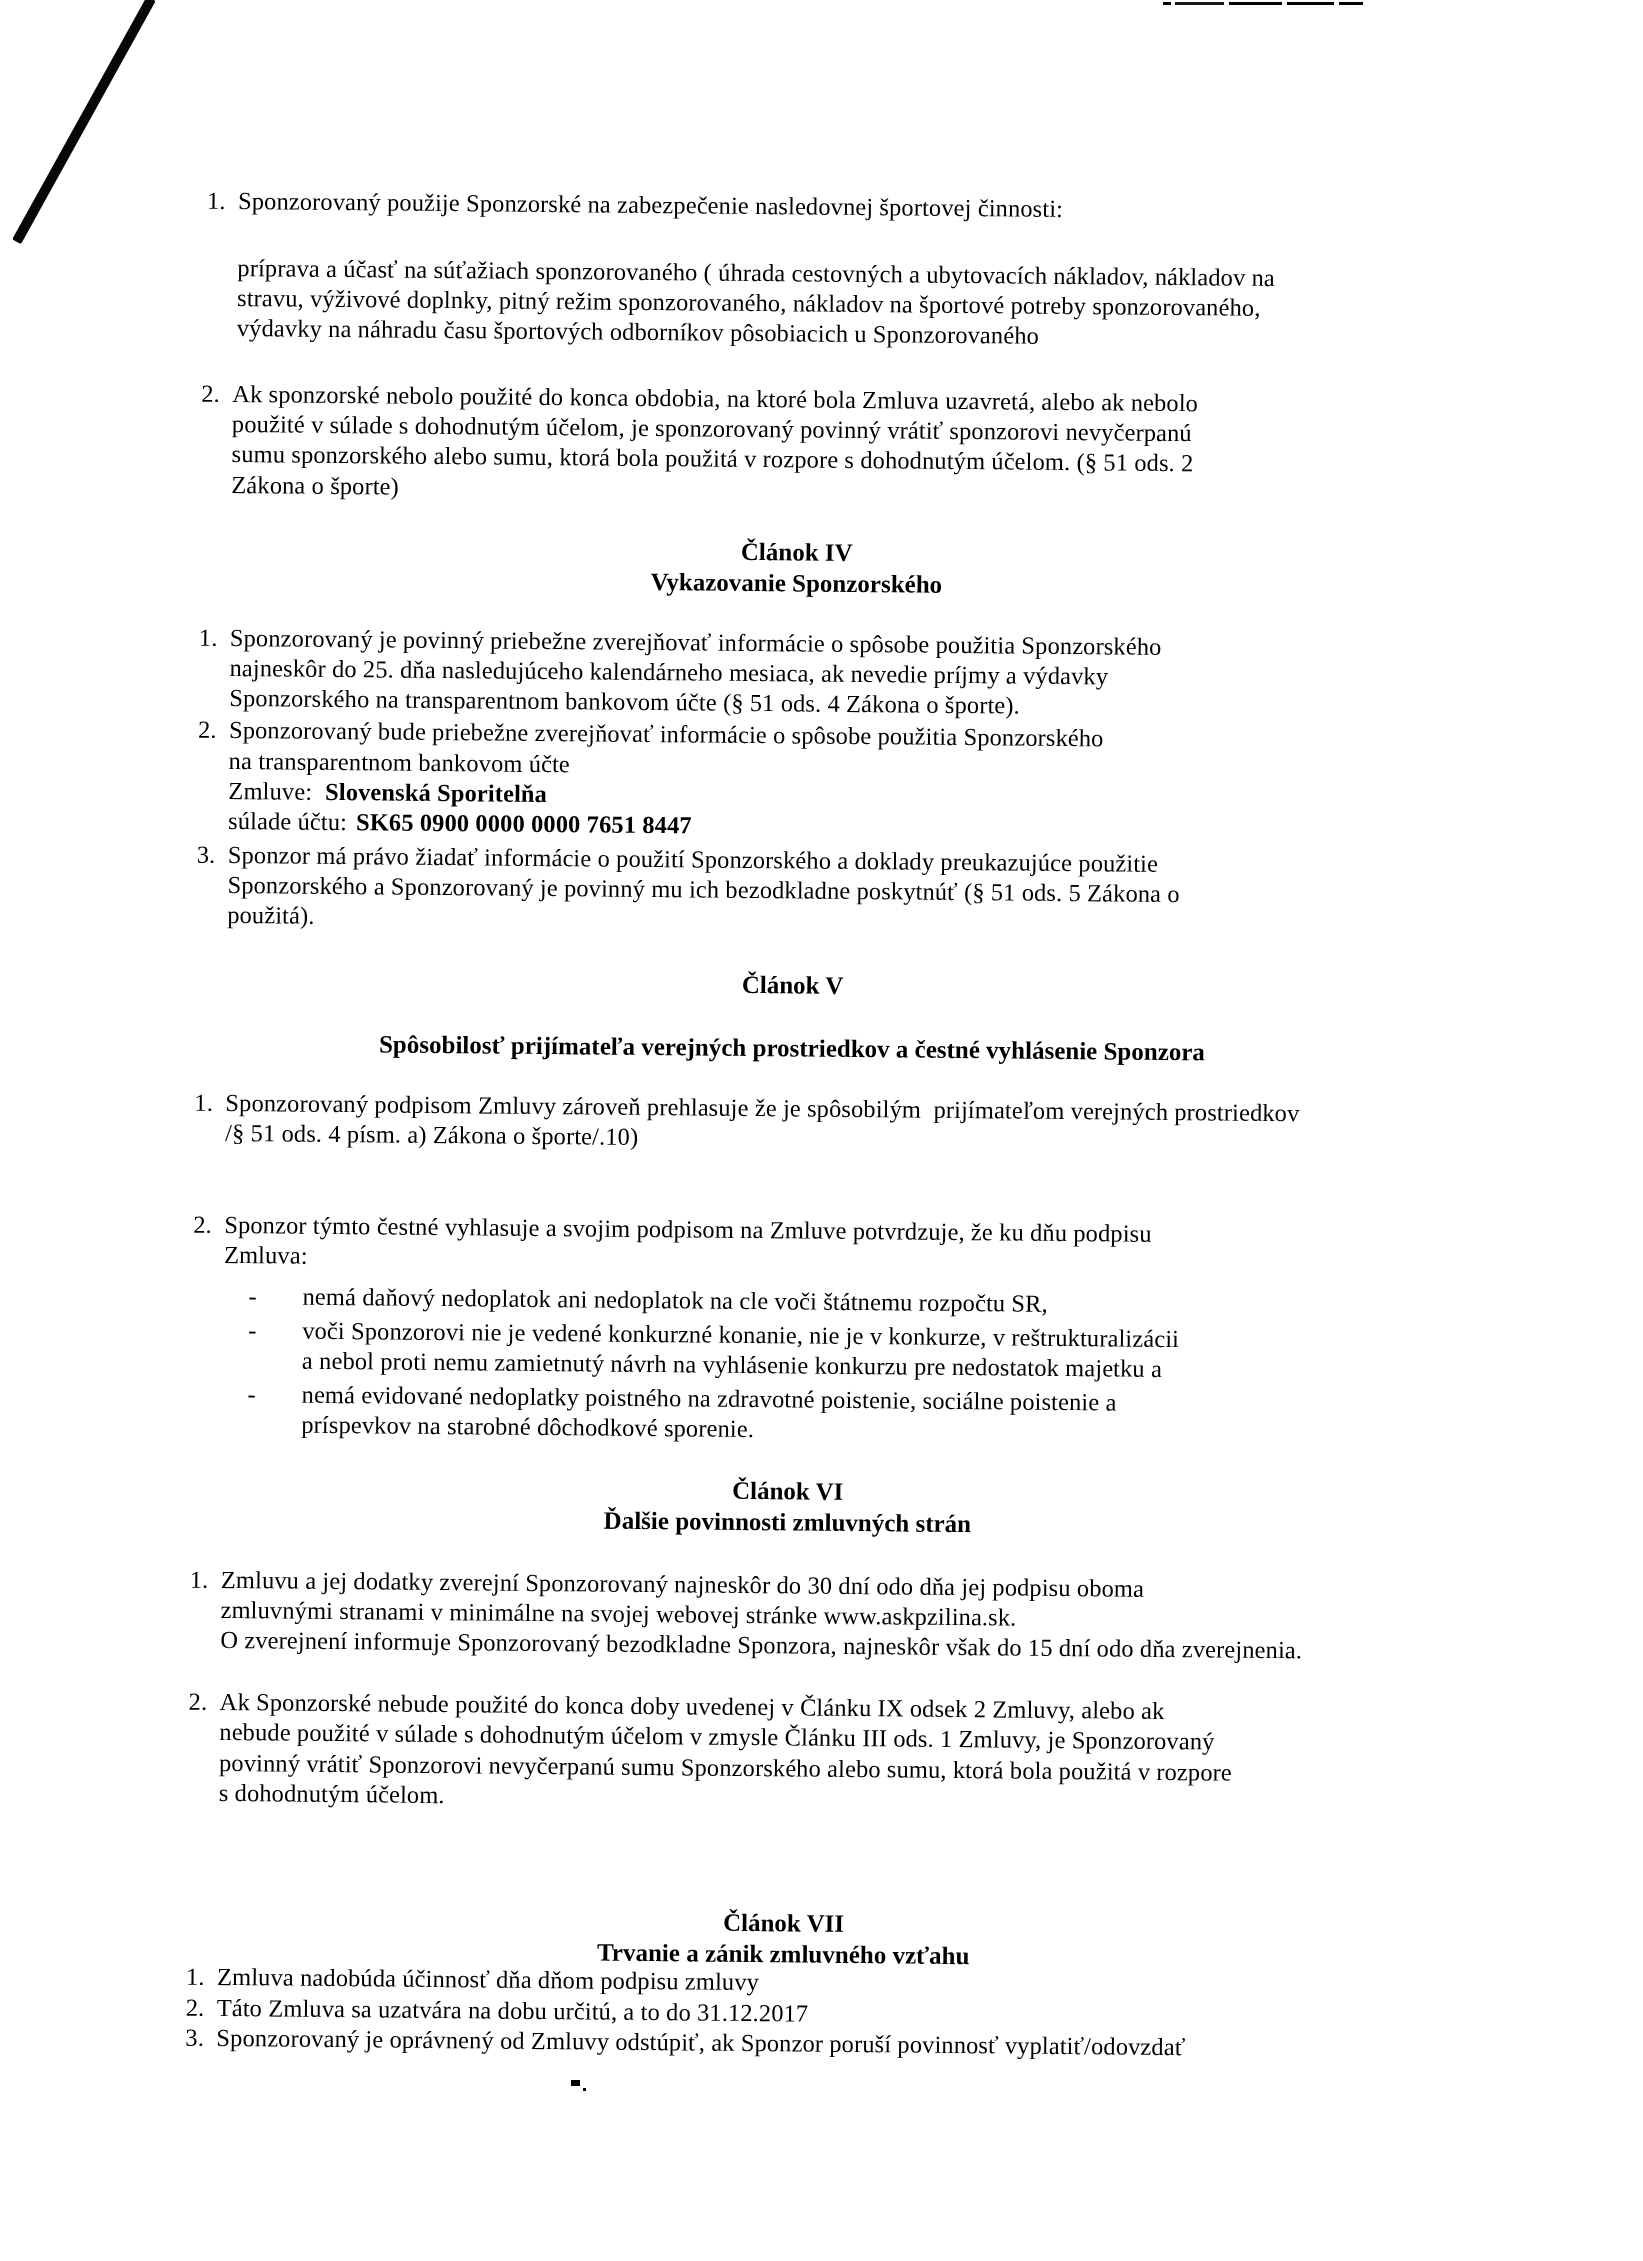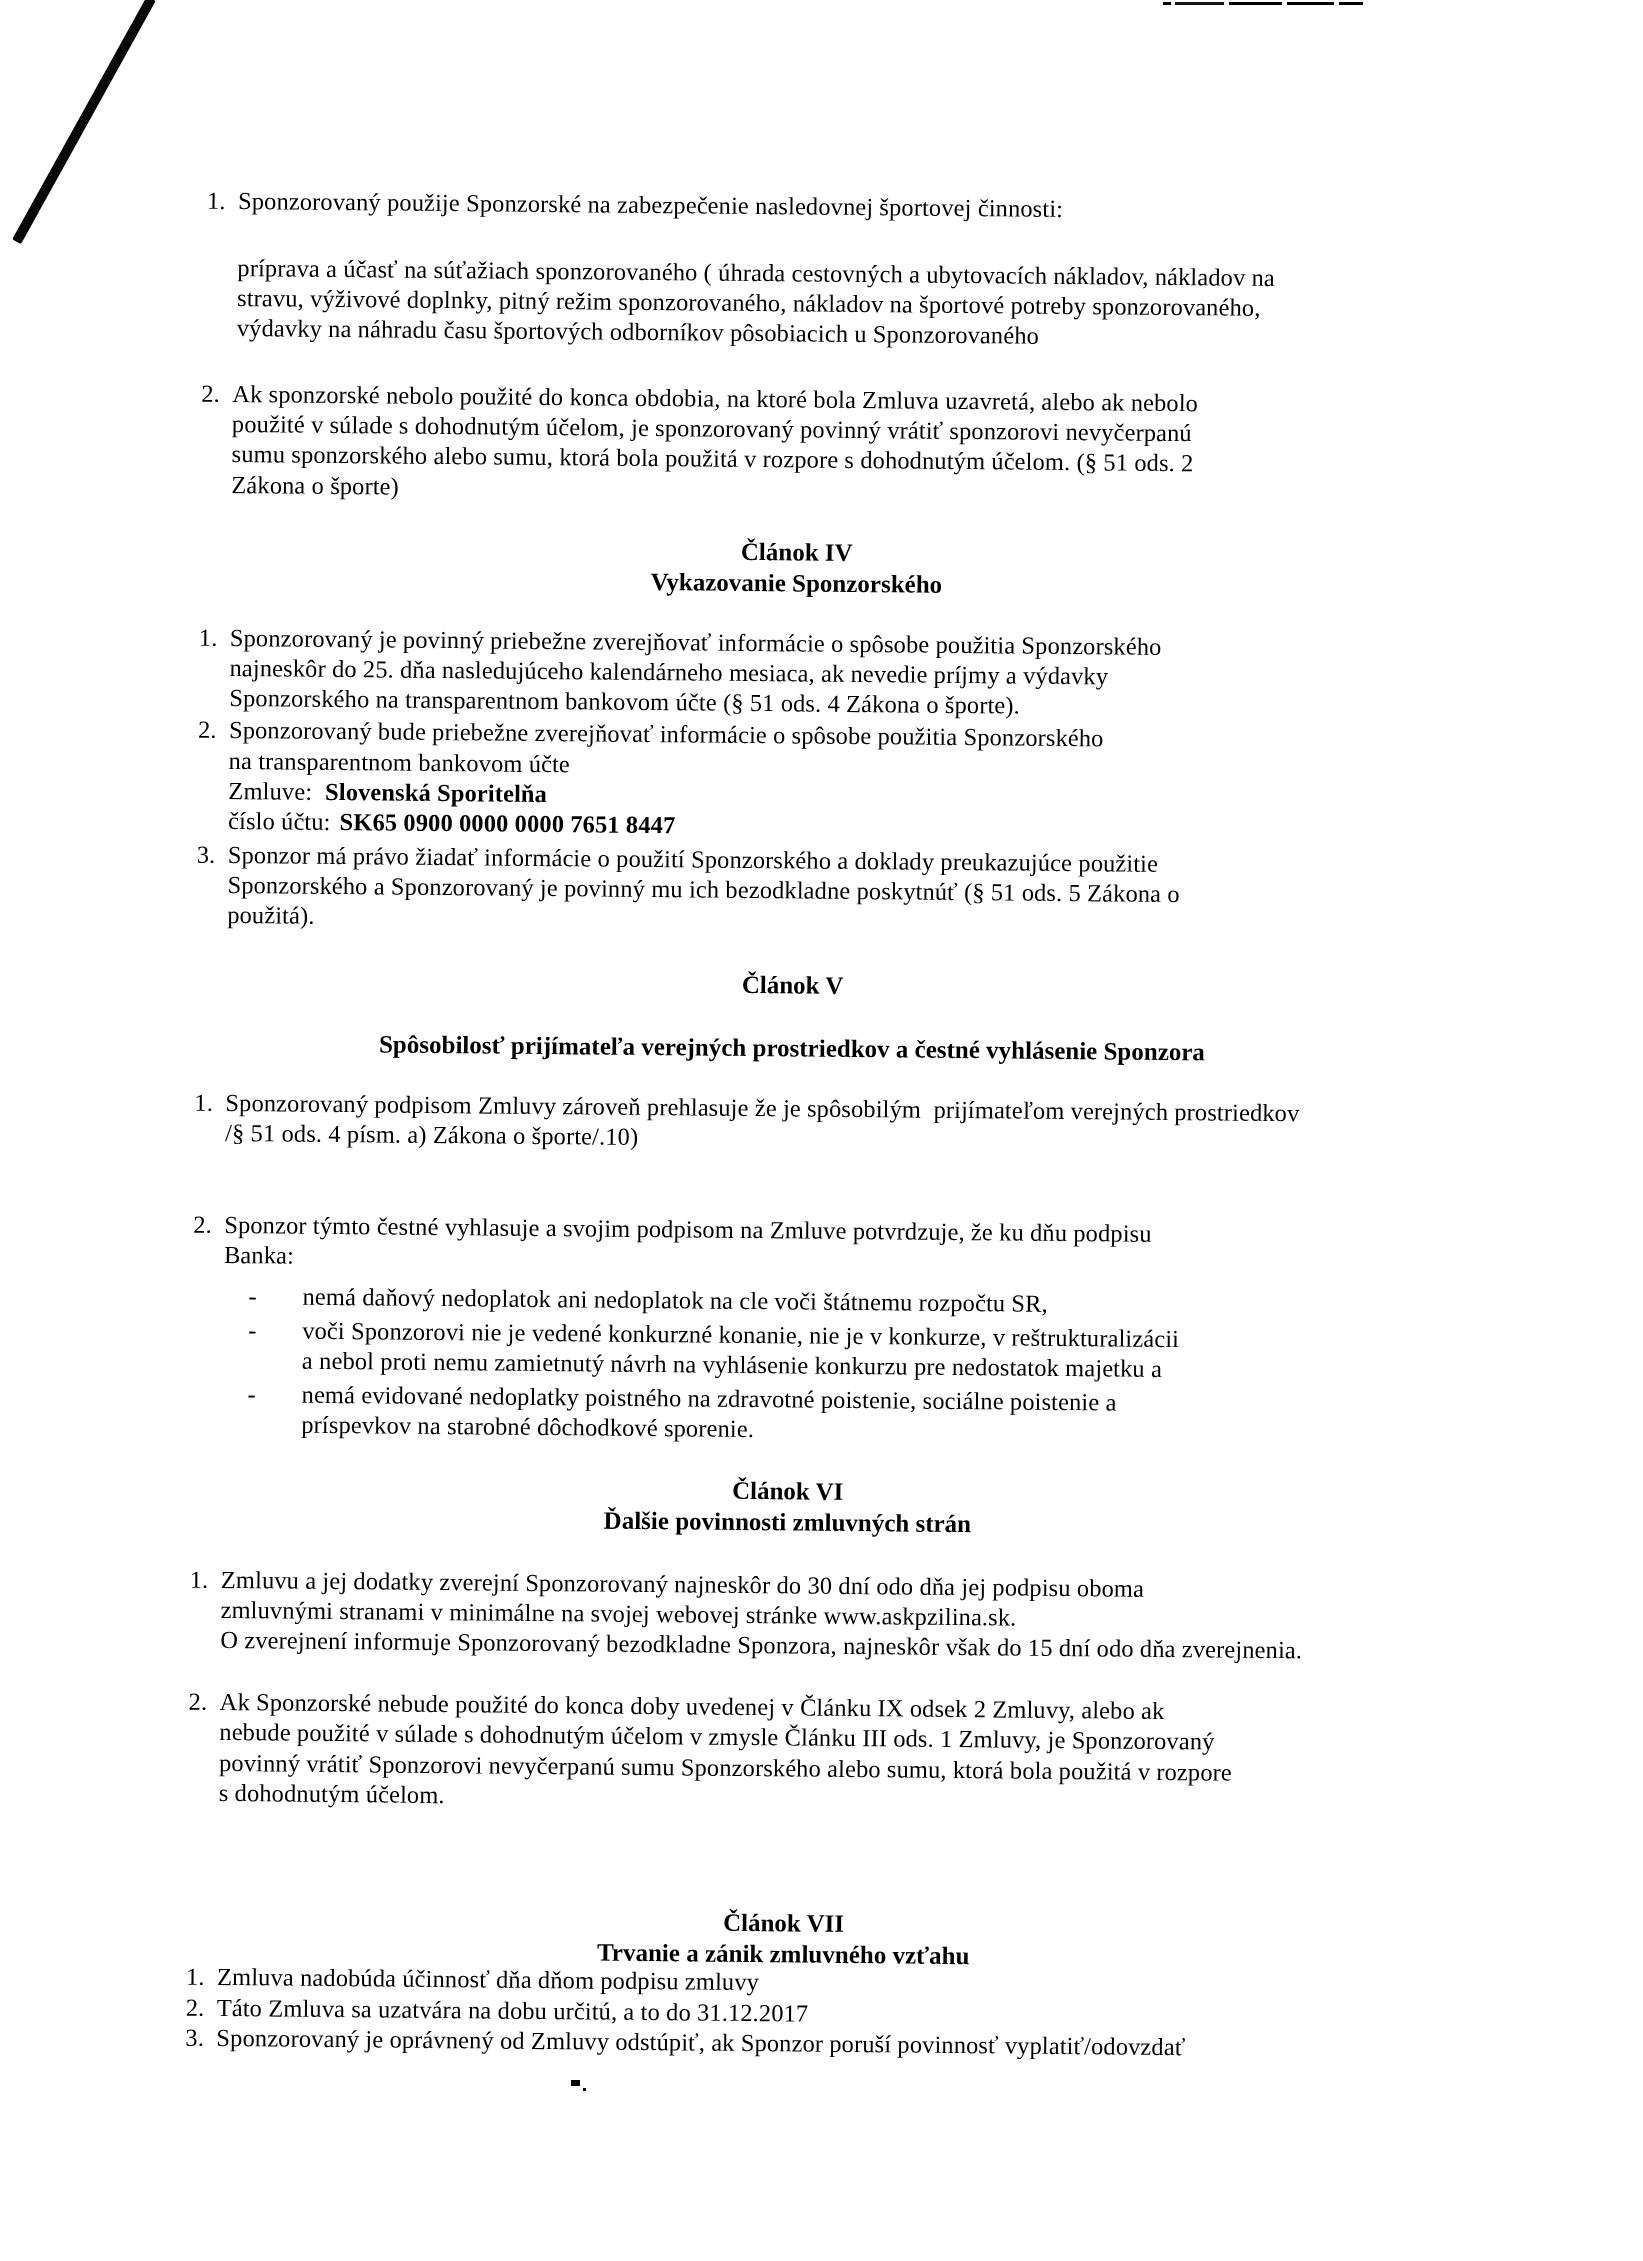--- a/index.html
+++ b/index.html
@@ -74,34 +74,34 @@
     <div class="heading" style="top:532px;">Článok IV</div>
     <div class="heading" style="top:563px;">Vykazovanie Sponzorského</div>
 
     <div class="ln" style="left:205px;top:623px;"><span class="num">1.</span><span>Sponzorovaný je povinný priebežne zverejňovať informácie o spôsobe použitia Sponzorského</span></div>
     <div class="ln" style="left:236px;top:653px;">najneskôr do 25. dňa nasledujúceho kalendárneho mesiaca, ak nevedie príjmy a výdavky</div>
     <div class="ln" style="left:236px;top:683px;">Sponzorského na transparentnom bankovom účte (§ 51 ods. 4 Zákona o športe).</div>
 
     <div class="ln" style="left:205px;top:715px;"><span class="num">2.</span><span>Sponzorovaný bude priebežne zverejňovať informácie o spôsobe použitia Sponzorského</span></div>
     <div class="ln" style="left:236px;top:746px;">na transparentnom bankovom účte</div>
     <div class="ln" style="left:236px;top:776px;"><span>Zmluve:</span><span class="bold gap-m">Slovenská Sporitelňa</span></div>
-    <div class="ln" style="left:236px;top:806px;"><span>číslo účtu:</span><span class="bold gap-s">SK65 0900 0000 0000 7651 8447</span></div>
+    <div class="ln" style="left:236px;top:806px;"><span>súlade účtu:</span><span class="bold gap-s">SK65 0900 0000 0000 7651 8447</span></div>
 
     <div class="ln" style="left:205px;top:840px;"><span class="num">3.</span><span>Sponzor má právo žiadať informácie o použití Sponzorského a doklady preukazujúce použitie</span></div>
     <div class="ln" style="left:236px;top:870px;">Sponzorského a Sponzorovaný je povinný mu ich bezodkladne poskytnúť (§ 51 ods. 5 Zákona o</div>
     <div class="ln" style="left:236px;top:900px;">použitá).</div>
 
     <div class="heading" style="top:965px;">Článok V</div>
     <div class="heading" style="top:1028px;">Spôsobilosť prijímateľa verejných prostriedkov a čestné vyhlásenie Sponzora</div>
 
     <div class="ln" style="left:205px;top:1088px;"><span class="num">1.</span><span>Sponzorovaný podpisom Zmluvy zároveň prehlasuje že je spôsobilým  prijímateľom verejných prostriedkov</span></div>
     <div class="ln" style="left:236px;top:1118px;">/§ 51 ods. 4 písm. a) Zákona o športe/.10)</div>
 
     <div class="ln" style="left:205px;top:1210px;"><span class="num">2.</span><span>Sponzor týmto čestné vyhlasuje a svojim podpisom na Zmluve potvrdzuje, že ku dňu podpisu</span></div>
-    <div class="ln" style="left:236px;top:1240px;">Banka:</div>
+    <div class="ln" style="left:236px;top:1240px;">Zmluva:</div>
 
     <div class="ln" style="left:261px;top:1281px;"><span class="dash-m">-</span><span>nemá daňový nedoplatok ani nedoplatok na cle voči štátnemu rozpočtu SR,</span></div>
     <div class="ln" style="left:261px;top:1315px;"><span class="dash-m">-</span><span>voči Sponzorovi nie je vedené konkurzné konanie, nie je v konkurze, v reštrukturalizácii</span></div>
     <div class="ln" style="left:315px;top:1345px;">a nebol proti nemu zamietnutý návrh na vyhlásenie konkurzu pre nedostatok majetku a</div>
     <div class="ln" style="left:261px;top:1379px;"><span class="dash-m">-</span><span>nemá evidované nedoplatky poistného na zdravotné poistenie, sociálne poistenie a</span></div>
     <div class="ln" style="left:315px;top:1409px;">príspevkov na starobné dôchodkové sporenie.</div>
 
     <div class="heading" style="top:1471px;">Článok VI</div>
     <div class="heading" style="top:1502px;">Ďalšie povinnosti zmluvných strán</div>
 

